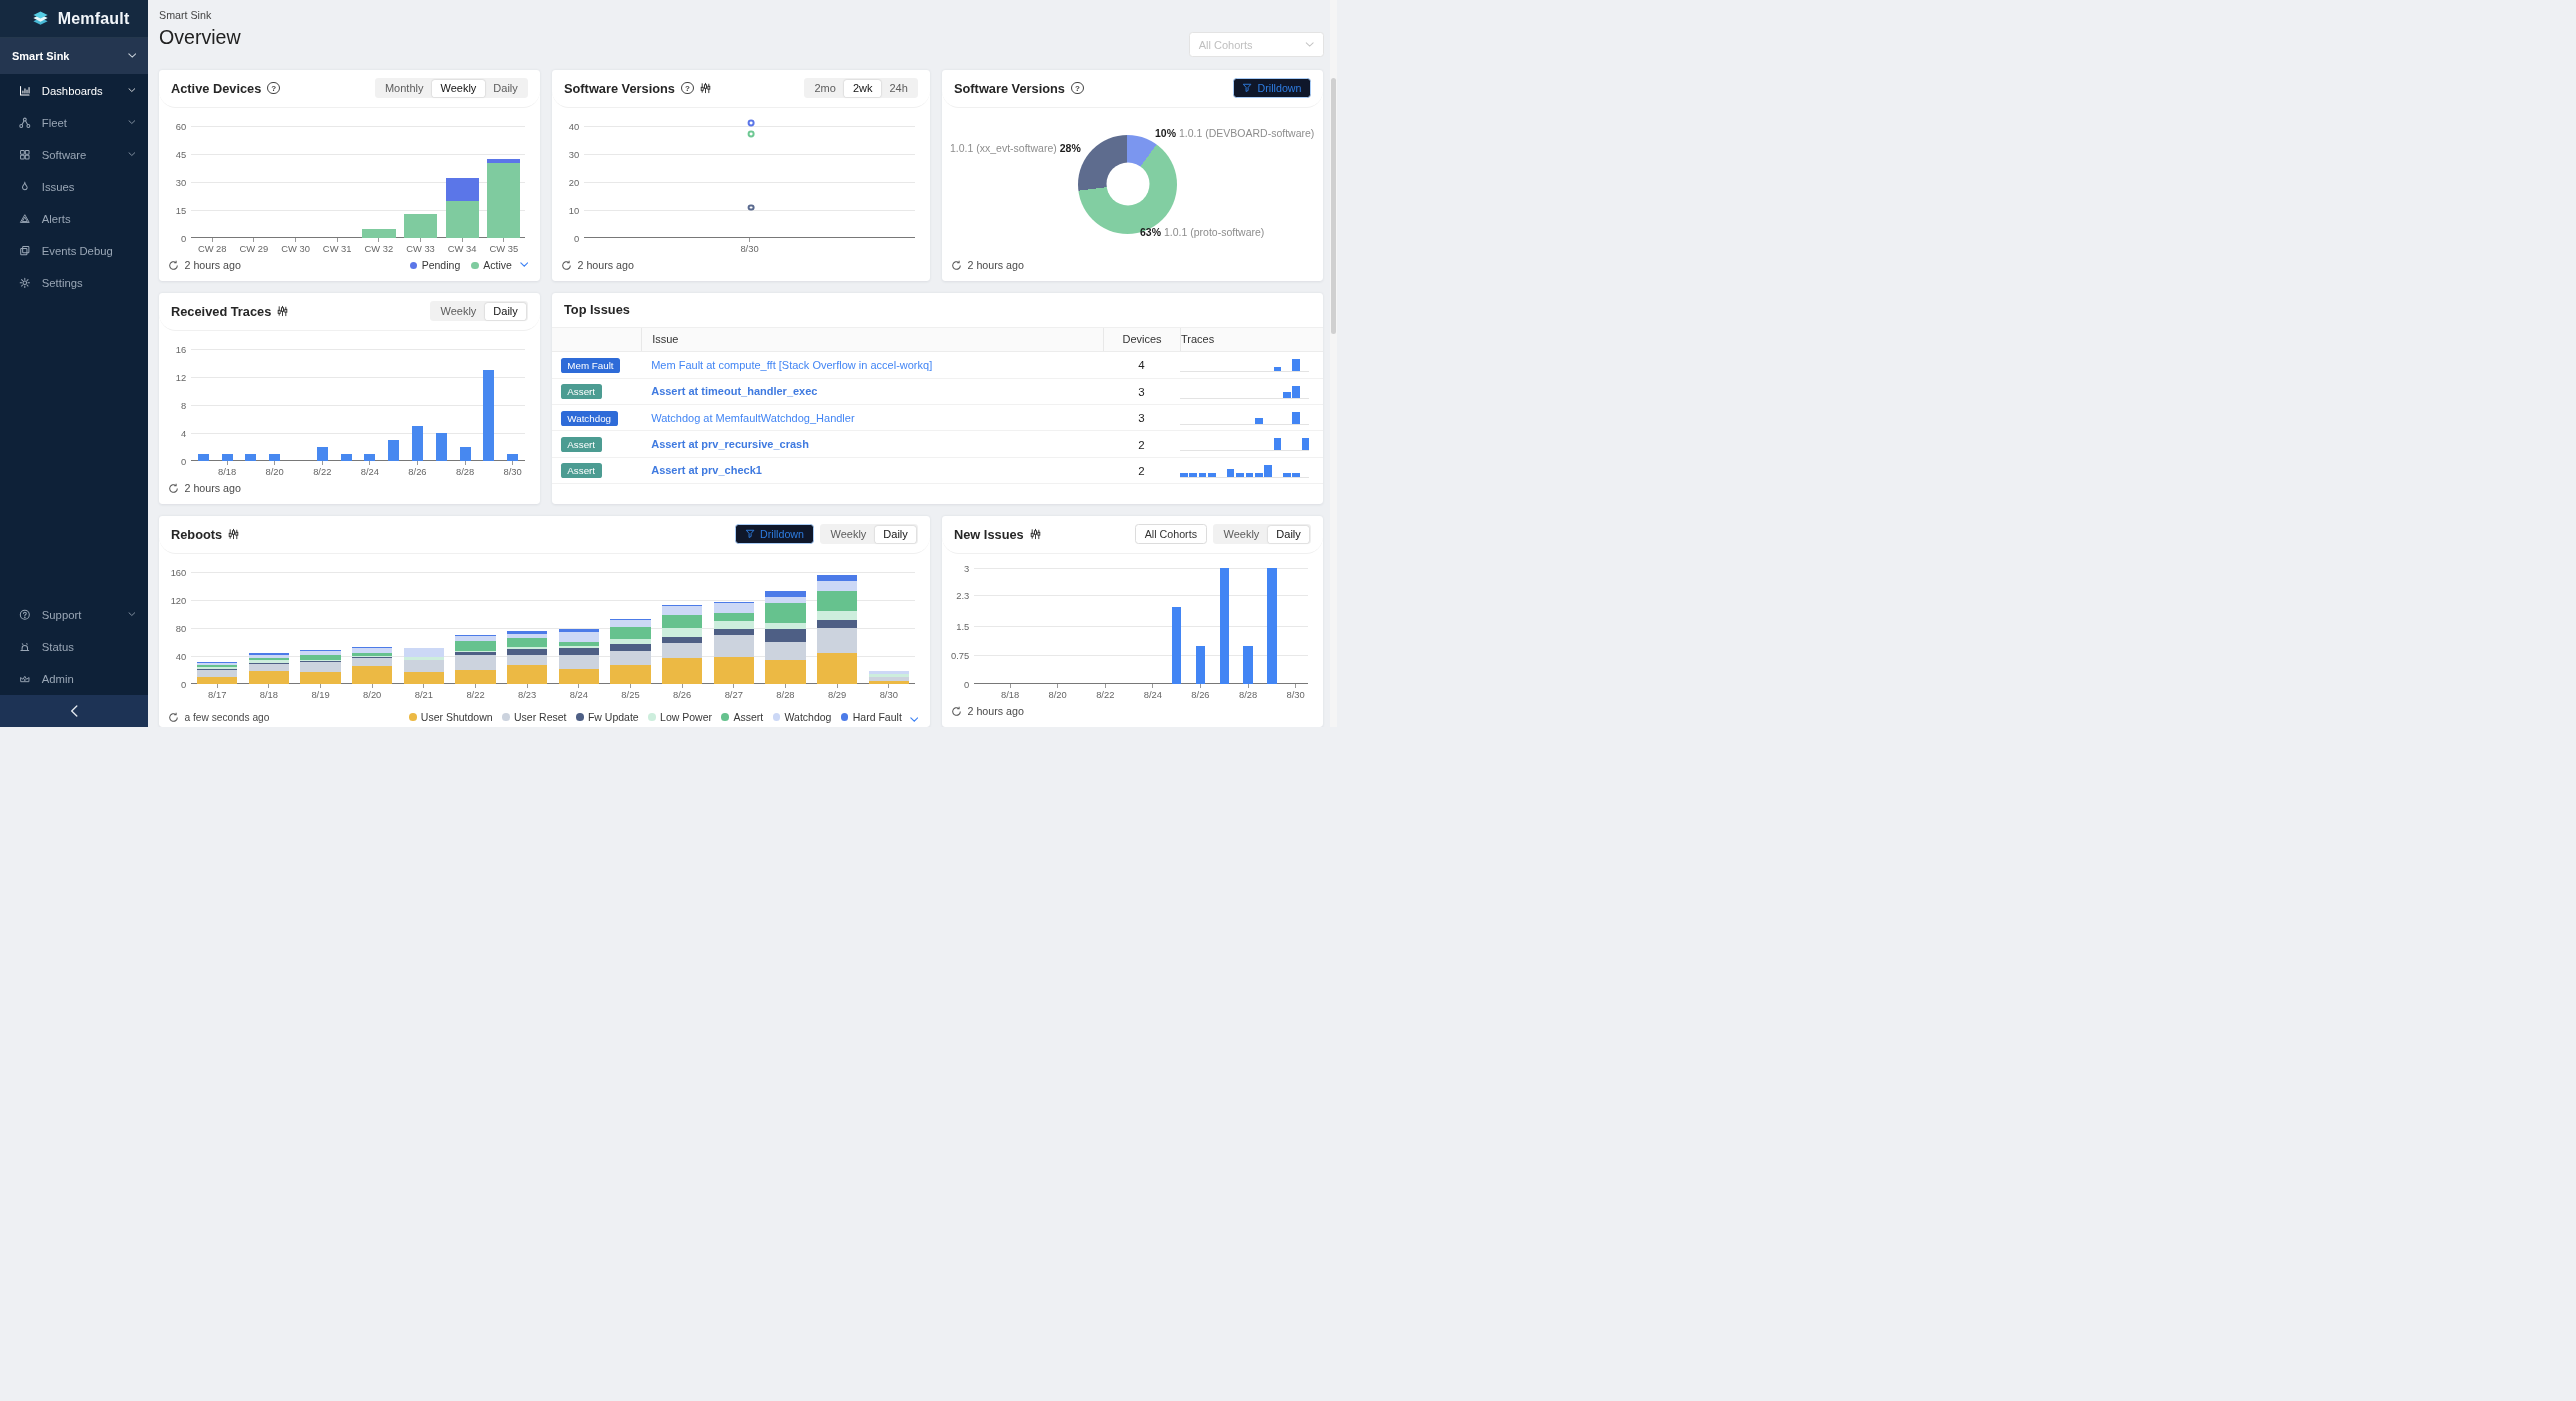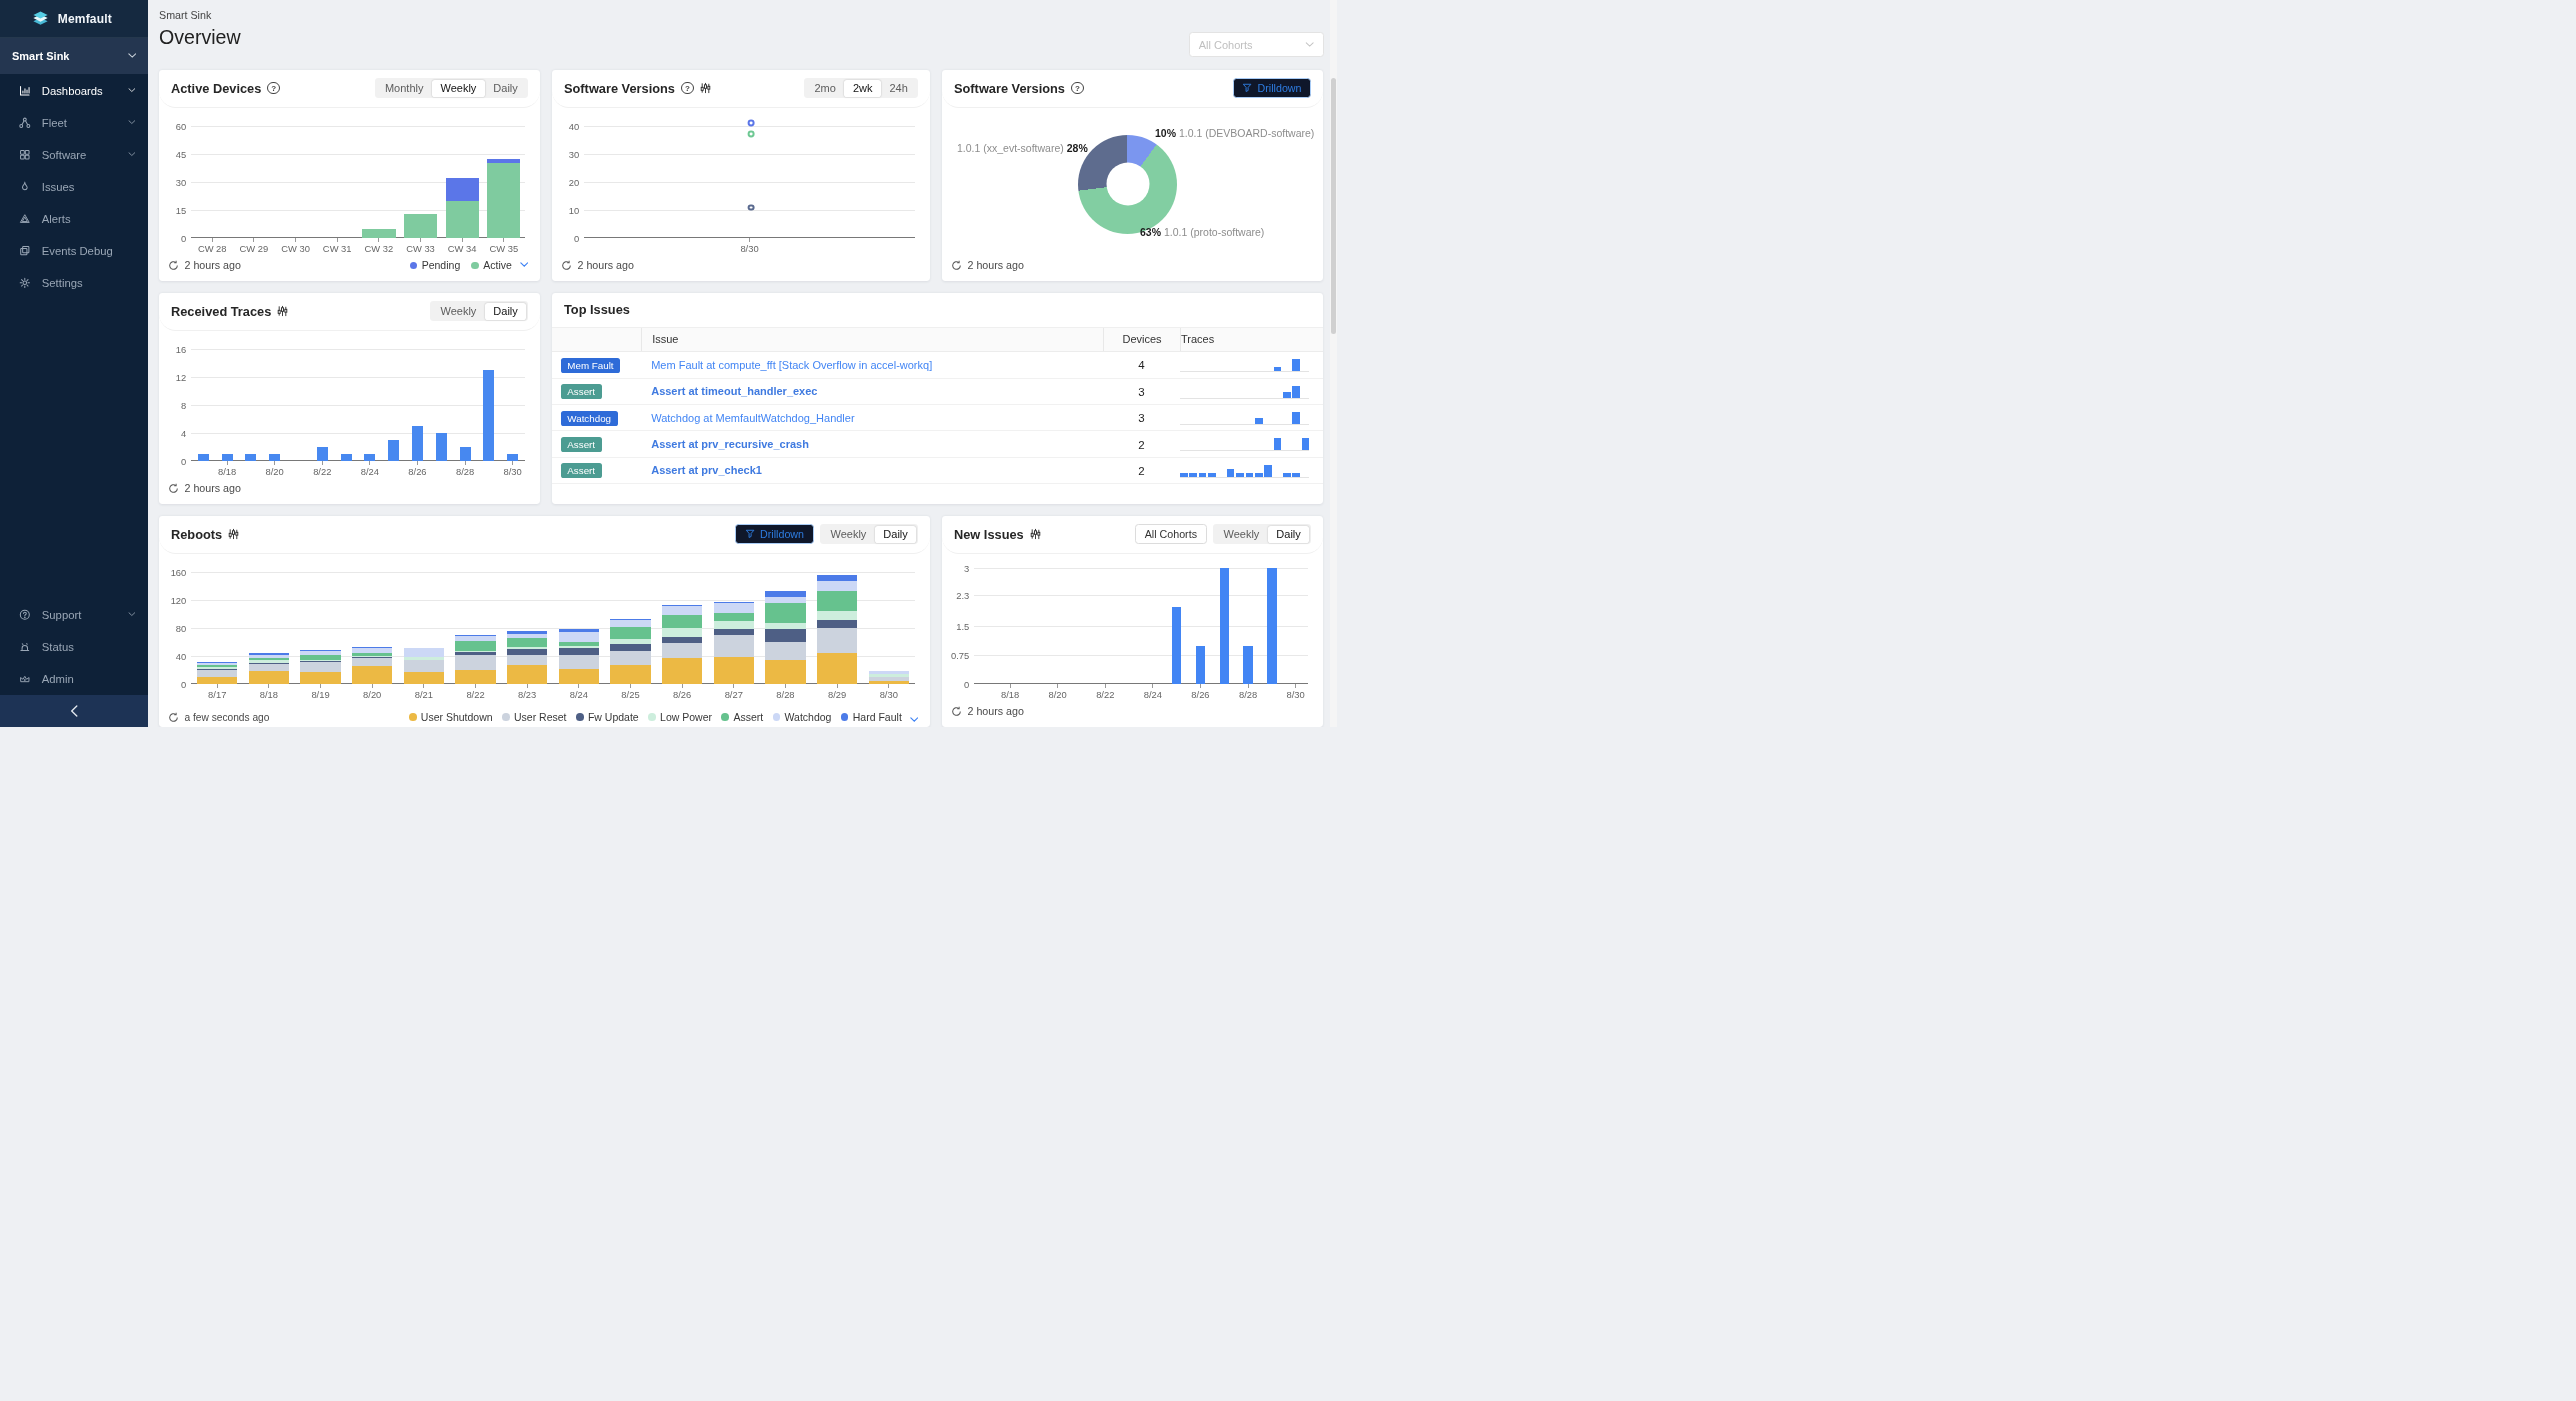--- a/index.html
+++ b/index.html
@@ -2,21 +2,21 @@
 <html style="font-size:13.6px"><head>
 <meta charset="utf-8">
 <style>
   * { box-sizing: border-box; margin: 0; padding: 0; }
   html,body { width:1337px; height:727px; overflow:hidden; font-family:"Liberation Sans","DejaVu Sans",sans-serif; background:#eef0f3; }
   .app { position:relative; width:1337px; height:727px; }
 
   
   .sidebar { position:absolute; left:0; top:0; bottom:0; width:148px; background:#0e2138; z-index:5; }
   .logo-row { height:38px; background:#152940; display:flex; align-items:center; padding:0 12px 0 31px; gap:7.7px; border-bottom:0.9px solid rgba(255,255,255,.07); cursor:pointer;}
-  .logo-row .logo-text { color:#f2f6fa; font-size:12px; font-weight:700; letter-spacing:0.2px; }
+  .logo-row .logo-text { color:#f2f6fa; font-size:16px; font-weight:700; letter-spacing:0.2px; }
   .project-row { height:36px; background:#243650; display:flex; align-items:center; padding:0 12px; color:#ffffff; font-size:11px; font-weight:700; cursor:pointer; }
   .project-row .chev { margin-left:auto; color:#c7cfd8; }
   .side-nav { padding-top:0.9px; }
   .side-item { height:32px; display:flex; align-items:center; padding:0 12.8px 0 18px; gap:10.2px; color:#9aa7b6; font-size:11.3px; cursor:pointer; }
   .side-item.active { color:#ffffff; }
   .side-item .chev { margin-left:auto; opacity:.85; }
   .side-item svg { flex:none; }
   .side-bottom { position:absolute; bottom:32px; left:0; right:0; }
   .collapse-bar { position:absolute; bottom:0; left:0; right:0; height:32px; background:#1d3355; display:flex; align-items:center; justify-content:center; cursor:pointer; }
 
@@ -470,21 +470,21 @@
             </button>
           </div>
         </div>
         <div class="card-body" style="padding:0;">
           <div class="donut-area">
             <div class="donut-ring" id="donut-ring" style="background: conic-gradient(rgb(123, 150, 239) 0%, rgb(123, 150, 239) 10%, rgb(130, 206, 162) 10%, rgb(130, 206, 162) 73%, rgb(94, 108, 142) 73%, rgb(94, 108, 142) 101%);"></div>
             <div class="pie-label" style="top:19px; left:213px;">
               <span class="pct">10%</span>
               <span class="nm">1.0.1 (DEVBOARD-software)</span>
             </div>
-            <div class="pie-label" style="top:34px; left:15px; width:130px; text-align:right;">
+            <div class="pie-label" style="top:34px; left:8px; width:130px; text-align:right;">
               <span class="nm">1.0.1 (xx_evt-software)</span>
               <span class="pct">28%</span>
             </div>
             <div class="pie-label" style="top:118px; left:198px;">
               <span class="pct">63%</span>
               <span class="nm">1.0.1 (proto-software)</span>
             </div>
           </div>
         </div>
         <div class="card-foot">

